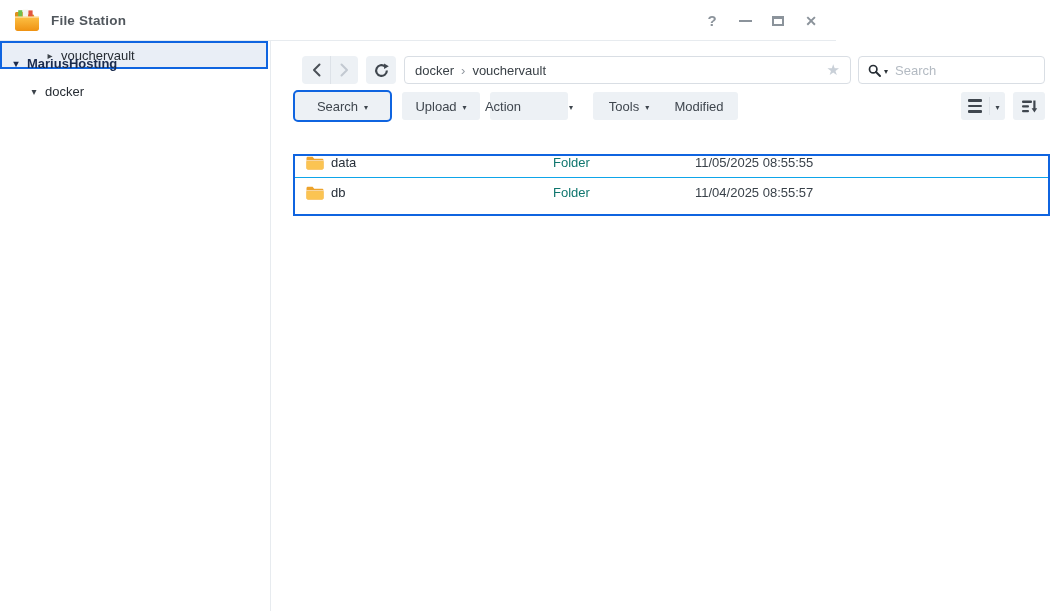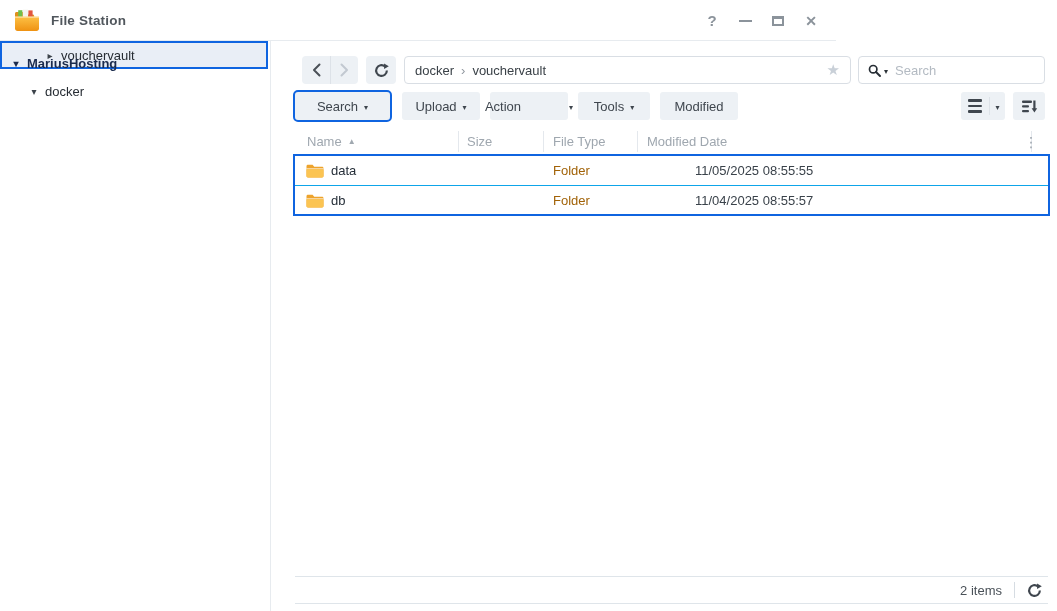--- a/index.html
+++ b/index.html
@@ -54,46 +54,46 @@
   .searchbox input { border:none; outline:none; flex:1; min-width:0; margin-left:7px; font:inherit; color:#3a4147; background:transparent; }
   .searchbox input::placeholder { color:#b3bac2; }
 
   
   .tbtn { position:absolute; top:51px; height:28px; background:#edf1f5; border-radius:3px;
           display:flex; align-items:center; justify-content:center; color:#3f464e; cursor:pointer; gap:6px; }
   .tbtn .caret { font-size:8px; margin-top:2px; color:#3f464e; }
   .tbtn-create { left:23px; width:95px; outline:2px solid #0f64e0; }
   .tbtn-upload { left:130px; width:78px; }
   .tbtn-action { left:218px; width:78px;gap:48px; }
-  .tbtn-tools  { left:306px; width:72px; }
+  .tbtn-tools  { left:321px; width:72px; }
   .tbtn-settings { left:388px; width:78px; }
   .viewbtn { position:absolute; left:689px; top:51px; width:44px; height:28px; background:#edf1f5;
              border-radius:3px; display:flex; align-items:center; cursor:pointer; }
   .viewbtn .bars { width:14px; margin-left:7px; display:flex; flex-direction:column; gap:3px; }
   .viewbtn .bars div { height:2.5px; background:#3f464e; border-radius:1px; }
   .viewbtn .vdiv { width:1px; height:18px; background:#dde2e8; margin:0 0 0 7px; }
   .viewbtn .caret { font-size:8px; color:#3f464e; margin:2px auto 0 auto; }
   .sortbtn { position:absolute; left:741px; top:51px; width:32px; height:28px; background:#edf1f5;
              border-radius:3px; display:flex; align-items:center; justify-content:center; cursor:pointer; }
 
   
   .thead { position:absolute; left:23px; top:87px; width:753px; height:27px; color:#9fa7af; }
   .th { position:absolute; top:0; height:27px; display:flex; align-items:center; cursor:pointer; }
   .th-name { left:12px; } .th-size { left:172px; } .th-type { left:258px; } .th-date { left:352px; }
   .sort-asc { font-size:8px; color:#a0a8b0; margin-left:6px; }
   .col-div { position:absolute; top:3px; height:21px; width:1px; background:#e4e8ed; }
   .col-options { position:absolute; right:6px; top:0; height:27px; display:flex; align-items:center;
                  color:#9aa1a9; font-size:14px; cursor:pointer; padding:0 4px; }
 
-  .rows { position:absolute; left:23px; top:115px; width:753px; }
+  .rows { position:absolute; left:23px; top:107px; width:753px; }
   .frow { position:relative; height:29px; display:flex; align-items:center; cursor:pointer; color:#252e38; }
   .frow + .frow { border-top:1px solid #0ea5e9; }
   .fold-icon { position:absolute; left:11px; top:8px; }
   .fname { position:absolute; left:36px; }
-  .ftype { position:absolute; left:258px; color:#a16207; }
+  .ftype { position:absolute; left:258px; color:#0f766e; }
   .fdate { position:absolute; left:352px; color:#3a424a;margin-left:48px; }
   .selection-rect { position:absolute; left:21px; top:113px; width:757px; height:62px;
                     border:2px solid #0f64e0; pointer-events:none; }
 
   
   .statusbar { position:absolute; left:23px; top:535px; width:753px; height:28px;
                border-top:1px solid #dfe5ea; border-bottom:1px solid #dfe5ea;
                display:flex; align-items:center; justify-content:flex-end; gap:12px; color:#4a5158; }
   .sb-div { width:1px; height:16px; background:#d6dce2; }
   .sb-refresh { display:flex; align-items:center; cursor:pointer; margin-right:6px; }
@@ -211,40 +211,20 @@
   <div class="sortbtn">
     <svg width="17" height="15" viewBox="0 0 17 15">
       <rect x="1" y="1.5" width="10" height="2.4" rx="1" fill="#3f464e"></rect>
       <rect x="1" y="6.2" width="7" height="2.4" rx="1" fill="#3f464e"></rect>
       <rect x="1" y="10.9" width="7" height="2.4" rx="1" fill="#3f464e"></rect>
       <path d="M13.4 1.5 v9" stroke="#3f464e" stroke-width="2.2"></path>
       <path d="M10.6 9.2 h5.6 L13.4 13.6 Z" fill="#3f464e"></path>
     </svg>
   </div>
 
-  <div class="thead">
-    <span class="th th-name">
-      <span>Name</span>
-      <span class="sort-asc">▲</span>
-    </span>
-    <span class="th th-size">
-      <span>Size</span>
-    </span>
-    <span class="th th-type">
-      <span>File Type</span>
-    </span>
-    <span class="th th-date">
-      <span>Modified Date</span>
-    </span>
-    <span class="col-div" style="left:163px"></span>
-    <span class="col-div" style="left:248px"></span>
-    <span class="col-div" style="left:342px"></span>
-    <span class="col-div" style="left:736px"></span>
-    <span class="col-options">⋮</span>
-  </div>
 
   <div class="rows">
     <div class="frow">
       <svg class="fold-icon" width="18" height="14" viewBox="0 0 18 14">
         <path d="M0.5 2.2 C0.5 1.4 1.1 .8 1.9 .8 h4.7 l1.6 2 h7.9 c.8 0 1.4.6 1.4 1.4 v7.8 c0 .8-.6 1.4-1.4 1.4 H1.9 c-.8 0-1.4-.6-1.4-1.4 Z" fill="#eda32c"></path>
         <rect x="0.5" y="4.4" width="17" height="0.9" fill="#fff" opacity="0.9"></rect>
         <path d="M0.5 5.3 h17 v6.7 c0 .8-.6 1.4-1.4 1.4 H1.9 c-.8 0-1.4-.6-1.4-1.4 Z" fill="#fbc452"></path>
       </svg>
       <span class="fname">data</span>
       <span class="ftype">Folder</span>
@@ -256,24 +236,14 @@
         <rect x="0.5" y="4.4" width="17" height="0.9" fill="#fff" opacity="0.9"></rect>
         <path d="M0.5 5.3 h17 v6.7 c0 .8-.6 1.4-1.4 1.4 H1.9 c-.8 0-1.4-.6-1.4-1.4 Z" fill="#fbc452"></path>
       </svg>
       <span class="fname">db</span>
       <span class="ftype">Folder</span>
       <span class="fdate">11/04/2025 08:55:57</span>
     </div>
   </div>
   <div class="selection-rect"></div>
 
-  <div class="statusbar">
-    <span>2 items</span>
-    <span class="sb-div"></span>
-    <span class="sb-refresh">
-      <svg width="15" height="15" viewBox="0 0 14 14">
-        <path d="M10.2 3.2 A 5 5 0 1 0 12 7" fill="none" stroke="#3f464e" stroke-width="2"></path>
-        <path d="M9.4 0.4 L13.8 3.0 L9.4 5.6 Z" fill="#3f464e"></path>
-      </svg>
-    </span>
-  </div>
 
 </div>
 
 </body></html>

